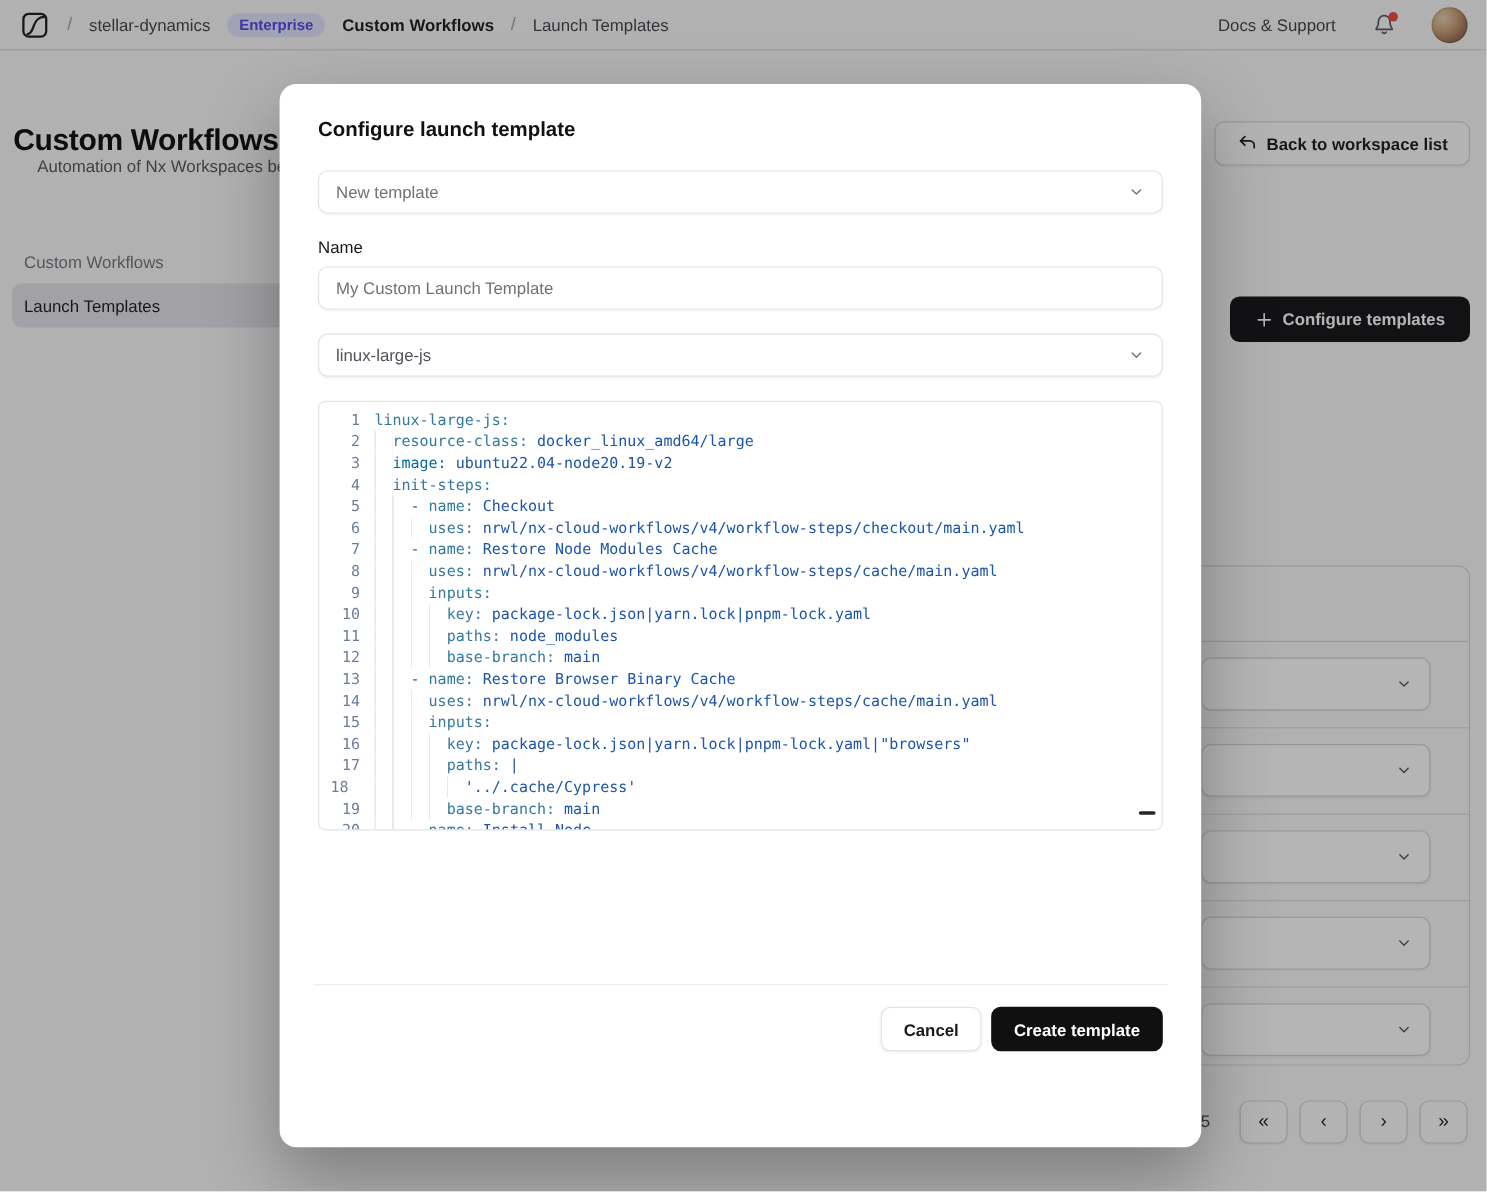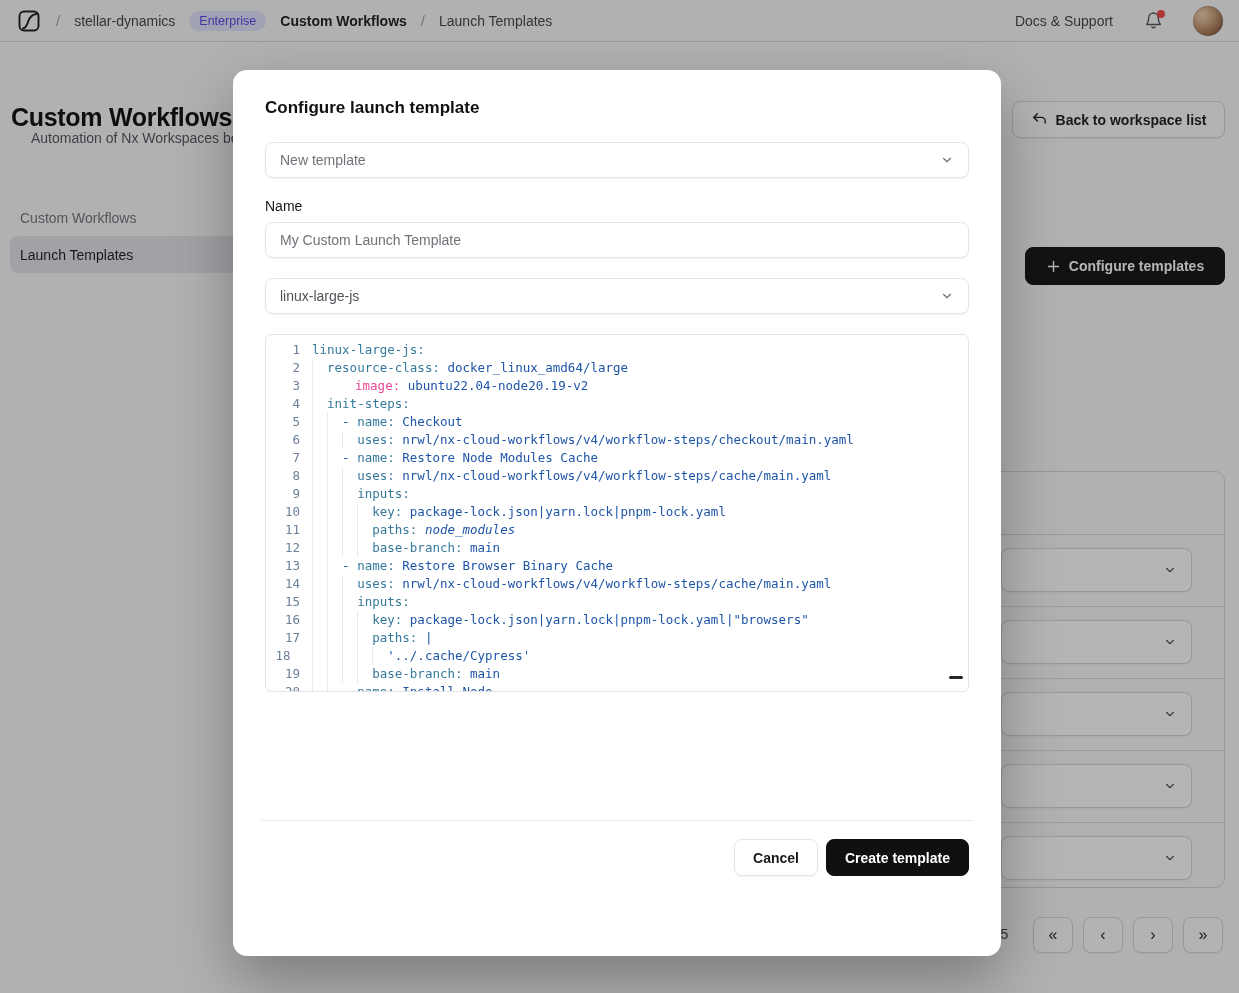--- a/index.html
+++ b/index.html
@@ -5,21 +5,21 @@
   html,body{margin:0;padding:0;background:#e8e8ea;font-family:"Liberation Sans",sans-serif;}
   .screen{position:relative;width:1239px;height:993px;overflow:hidden;background:#fafafa;}
 
   
   .navbar{position:absolute;top:0;left:0;right:0;height:42px;background:#fafafa;border-bottom:1px solid #d9d9de;display:flex;align-items:center;padding:0 16px;box-sizing:border-box;}
   .nav-left{display:flex;align-items:center;gap:14px;flex:1;min-width:0;}
   .logo{width:26px;height:26px;display:flex;align-items:center;justify-content:center;}
   .crumb-sep{color:#a1a1aa;font-size:15px;}
   .crumb{font-size:14px;color:#3f3f46;}
   .crumb.strong{font-weight:600;color:#18181b;}
-  .badge{font-size:12.5px;font-weight:400;padding:3px 10px;border-radius:9999px;background:#e2e4fb;color:#4f46e5;}
+  .badge{font-size:12.5px;font-weight:700;padding:3px 10px;border-radius:9999px;background:#e2e4fb;color:#4f46e5;}
   .nav-right{display:flex;align-items:center;gap:30px;}
   .docs-link{font-size:14px;color:#3f3f46;cursor:pointer;}
   .bell-wrap{position:relative;width:20px;height:20px;display:flex;align-items:center;justify-content:center;cursor:pointer;}
   .bell-dot{position:absolute;top:-1px;right:-2px;width:8px;height:8px;border-radius:50%;background:#ef4444;}
   .avatar{width:30px;height:30px;border-radius:50%;background:radial-gradient(circle at 32% 30%,#eccfae 0%,#c99d74 40%,#96684a 72%,#5e4230 100%);box-shadow:inset 0 0 0 1px rgba(0,0,0,.12);cursor:pointer;}
 
   
   .page-title{position:absolute;left:11px;top:86px;font-size:25px;font-weight:700;color:#0a0a0a;letter-spacing:-.3px;}
   .page-sub{position:absolute;left:11px;top:130px;font-size:14px;color:#52525b;white-space:nowrap;margin-left:20px;}
   .tabs{position:absolute;left:10px;top:199px;width:252px;}
@@ -194,21 +194,21 @@
           <div class="cl">
             <span class="ln" style="color: rgb(107, 127, 153);">1</span>
             <span class="lc"><span class="ind" style="width: 0ch;"></span><span style="color: rgb(53, 121, 156);">linux-large-js:</span></span>
           </div>
           <div class="cl">
             <span class="ln" style="color: rgb(107, 127, 153);">2</span>
             <span class="lc"><span class="ind" style="width: 2ch;"></span><span style="color: rgb(53, 121, 156);">resource-class:</span><span style="color: rgb(30, 85, 168);"> docker_linux_amd64/large</span></span>
           </div>
           <div class="cl">
             <span class="ln" style="color: rgb(107, 127, 153);">3</span>
-            <span class="lc"><span class="ind" style="width: 2ch;"></span><span style="color: #ec4899; margin-left: 28px;">image:</span><span style="color: rgb(30, 85, 168);"> ubuntu22.04-node20.19-v2</span></span>
+            <span class="lc"><span class="ind" style="width: 2ch;"></span><span style="color: #0369a1;">image:</span><span style="color: rgb(30, 85, 168);"> ubuntu22.04-node20.19-v2</span></span>
           </div>
           <div class="cl">
             <span class="ln" style="color: rgb(107, 127, 153);">4</span>
             <span class="lc"><span class="ind" style="width: 2ch;"></span><span style="color: rgb(53, 121, 156);">init-steps:</span></span>
           </div>
           <div class="cl">
             <span class="ln" style="color: rgb(107, 127, 153);">5</span>
             <span class="lc"><span class="ind" style="width: 4ch;"></span><span style="color: rgb(30, 85, 168);">- </span><span style="color: rgb(53, 121, 156);">name:</span><span style="color: rgb(30, 85, 168);"> Checkout</span></span>
           </div>
           <div class="cl">
@@ -226,21 +226,21 @@
           <div class="cl">
             <span class="ln" style="color: rgb(107, 127, 153);">9</span>
             <span class="lc"><span class="ind" style="width: 6ch;"></span><span style="color: rgb(53, 121, 156);">inputs:</span></span>
           </div>
           <div class="cl">
             <span class="ln" style="color: rgb(107, 127, 153);">10</span>
             <span class="lc"><span class="ind" style="width: 8ch;"></span><span style="color: rgb(53, 121, 156);">key:</span><span style="color: rgb(30, 85, 168);"> package-lock.json|yarn.lock|pnpm-lock.yaml</span></span>
           </div>
           <div class="cl">
             <span class="ln" style="color: rgb(107, 127, 153);">11</span>
-            <span class="lc"><span class="ind" style="width: 8ch;"></span><span style="color: rgb(53, 121, 156);">paths:</span><span style="color: rgb(30, 85, 168); font-style: italic;"> node_modules</span></span>
+            <span class="lc"><span class="ind" style="width: 8ch;"></span><span style="color: rgb(53, 121, 156);">paths:</span><span style="color: rgb(30, 85, 168);"> node_modules</span></span>
           </div>
           <div class="cl">
             <span class="ln" style="color: rgb(107, 127, 153);">12</span>
             <span class="lc"><span class="ind" style="width: 8ch;"></span><span style="color: rgb(53, 121, 156);">base-branch:</span><span style="color: rgb(30, 85, 168);"> main</span></span>
           </div>
           <div class="cl">
             <span class="ln" style="color: rgb(107, 127, 153);">13</span>
             <span class="lc"><span class="ind" style="width: 4ch;"></span><span style="color: rgb(30, 85, 168);">- </span><span style="color: rgb(53, 121, 156);">name:</span><span style="color: rgb(30, 85, 168);"> Restore Browser Binary Cache</span></span>
           </div>
           <div class="cl">

